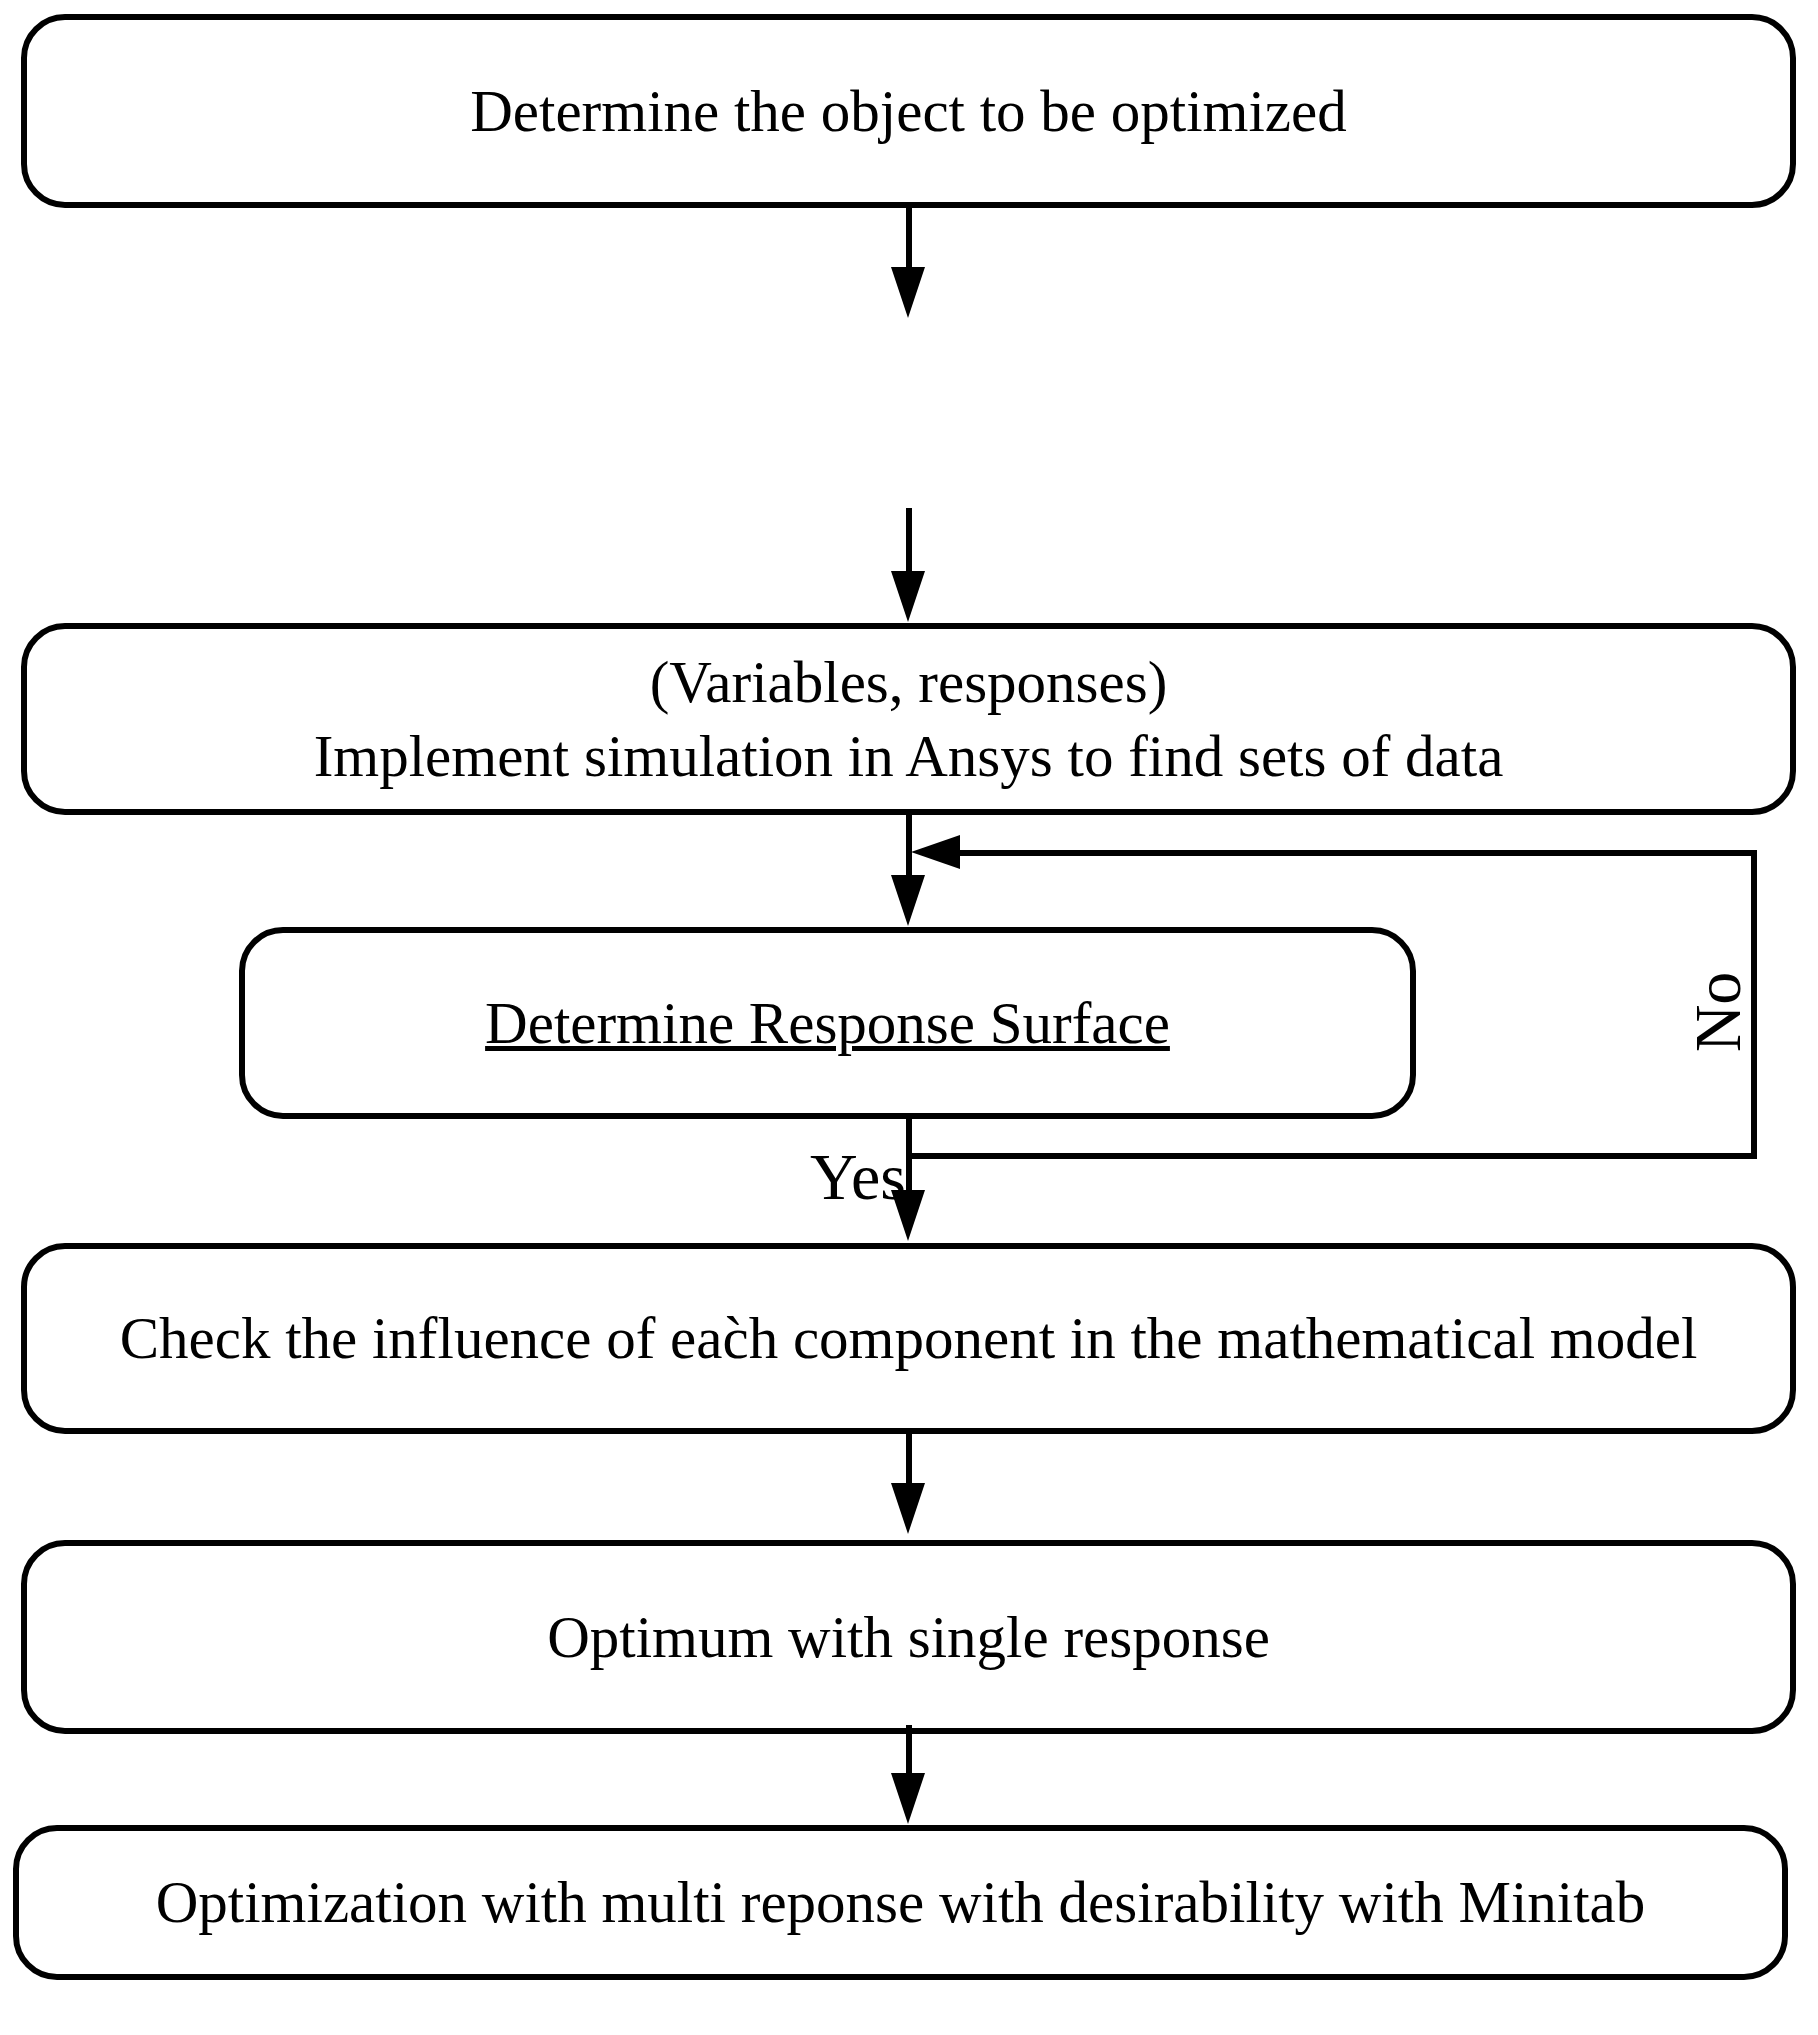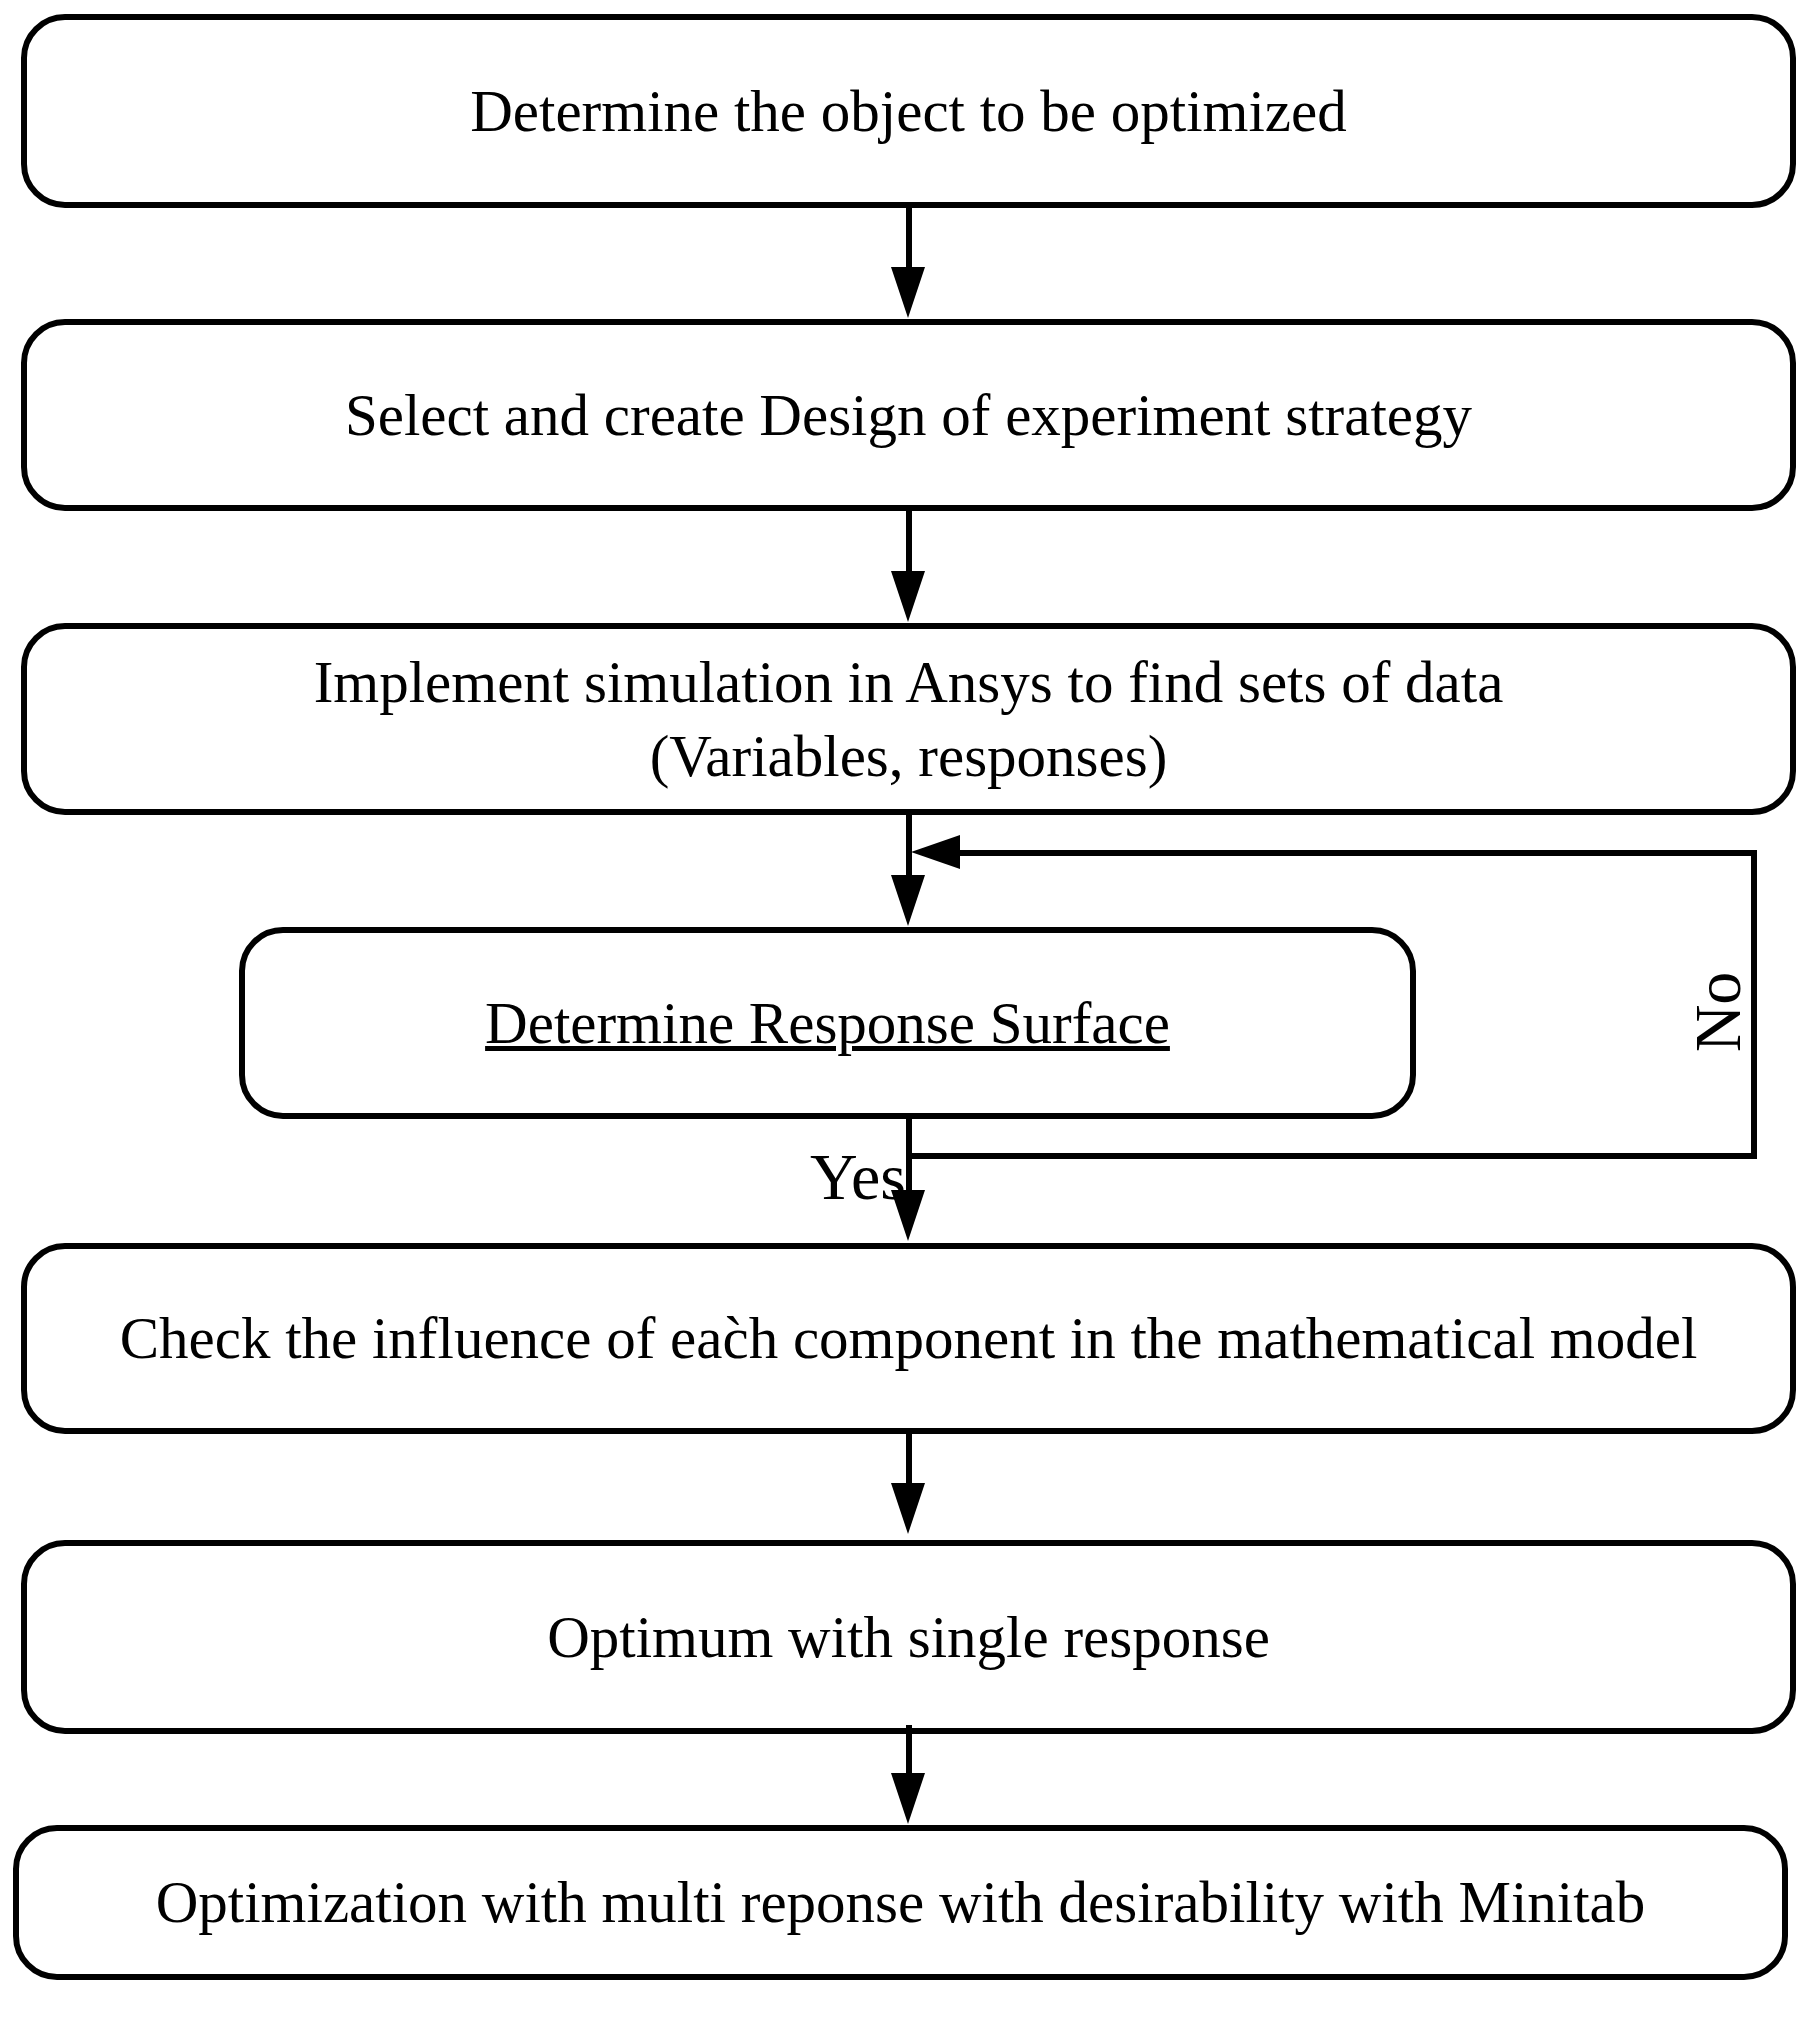--- a/index.html
+++ b/index.html
@@ -91,30 +91,27 @@
 
 <div class="canvas">
 
   <div class="node" id="node-1">
     <span>Determine the object to be optimized</span>
   </div>
 
   <div class="vline" id="shaft-1"></div>
   <div class="head-down" id="head-1"></div>
 
-  <div class="node" id="node-2">
-    <span>Select and create Design of experiment strategy</span>
-  </div>
 
   <div class="vline" id="shaft-2"></div>
   <div class="head-down" id="head-2"></div>
 
   <div class="node" id="node-3">
+    <span>(Variables, responses)</span>
     <span>Implement simulation in Ansys to find sets of data</span>
-    <span>(Variables, responses)</span>
   </div>
 
   <div class="vline" id="shaft-3"></div>
   <div class="head-down" id="head-3"></div>
 
   <div class="hline" id="loop-top-line"></div>
   <div class="head-left" id="loop-head-left"></div>
   <div class="vline" id="loop-right-line"></div>
   <div class="hline" id="loop-bottom-line"></div>
   <div class="edge-label" id="label-no">No</div>

